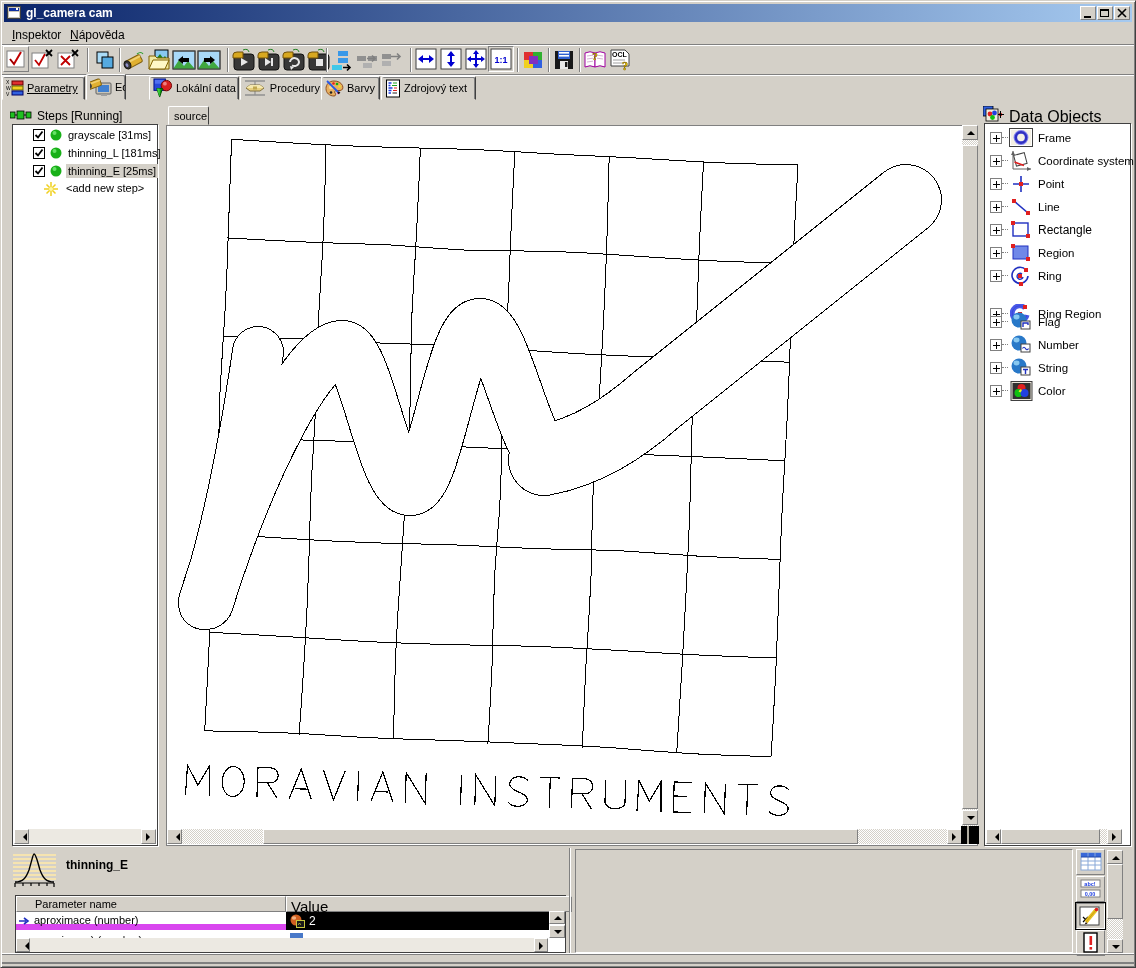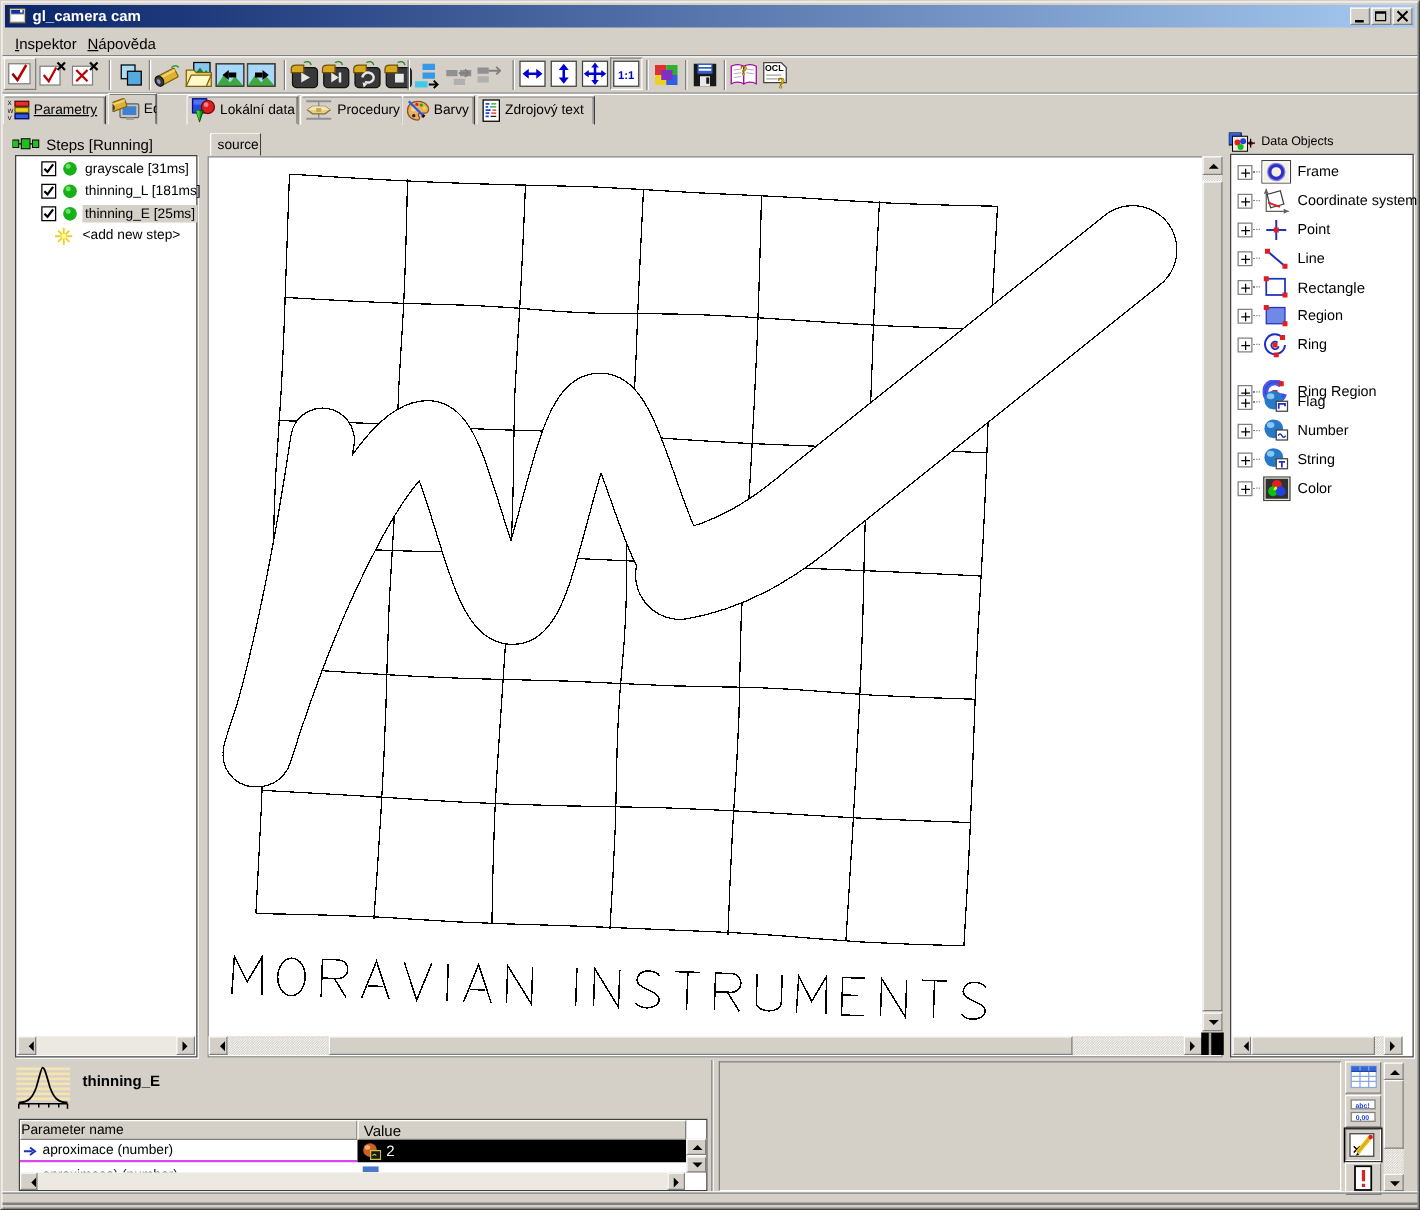--- a/index.html
+++ b/index.html
@@ -390,21 +390,21 @@
 <div class="abs" style="left:967px;top:826px;width:2px;height:18px;background:#b0aca0"></div>
 <svg class="abs" style="left:983px;top:106px" width="22" height="17" viewBox="0 0 22 17">
 <rect x="0" y="0" width="10" height="10" fill="#3060e0" stroke="#000" stroke-width="0.8"></rect>
 <rect x="3" y="3" width="12" height="12" fill="#f0ece0" stroke="#000" stroke-width="0.8"></rect>
 <circle cx="7" cy="8" r="2.4" fill="#e02020"></circle>
     <circle cx="11.5" cy="7" r="2.4" fill="#2040e0"></circle>
 <circle cx="9.5" cy="11.5" r="2.4" fill="#10c010"></circle>
 <circle cx="17.5" cy="8.5" r="1.8" fill="#e02020"></circle>
 <path d="M17.5,5 v7 M15,8.5 h6" stroke="#000" stroke-width="1"></path>
   </svg>
-<div class="abs" style="left:1009px;top:108px;font-size:10px">Data Objects</div>
+<div class="abs" style="left:1009px;top:108px;font-size:16px">Data Objects</div>
 <div class="abs" style="left:984px;top:123px;width:147px;height:723px;background:#fff;border:1px solid #404040;box-shadow:1px 1px 0 #fff"></div>
 <div class="tree-row" style="top:126px">
     <div class="plus"></div>
     <div style="width:6px;border-top:1px dotted #808080;flex:none"></div>
     <div style="width:26px;flex:none;display:flex;justify-content:center">
       <svg width="24" height="19" viewBox="0 0 24 19">
 <rect x="0.5" y="0.5" width="23" height="18" fill="#f4f0e4" stroke="#404040"></rect>
 <rect x="1.5" y="1.5" width="21" height="16" fill="none" stroke="#fff"></rect>
 <circle cx="12" cy="9.5" r="5.6" fill="none" stroke="#8080f0" stroke-width="3.6"></circle>
 <circle cx="12" cy="9.5" r="5.2" fill="none" stroke="#3030c0" stroke-width="2.4"></circle>
@@ -564,23 +564,23 @@
     </svg></div>
 <svg class="abs" style="left:13px;top:850px" width="43" height="40" viewBox="0 0 43 40">
 <g stroke="#f6e4b0" stroke-width="2.2">
 <path d="M0,5 h43 M0,9 h43 M0,13 h43 M0,17 h43 M0,21 h43 M0,25 h43 M0,29 h43"></path>
     </g>
 <path d="M2,32 C10,32 13,28 16,20 C19,10 20,4 21,4 C23,4 24,10 27,20 C30,28 33,32 41,32" fill="none" stroke="#000" stroke-width="1.4"></path>
 <path d="M2,33 h39 M2,33 v4 M10,33 v3 M18,33 v3 M26,33 v3 M34,33 v3 M41,33 v4" stroke="#000" stroke-width="1.2" fill="none"></path>
 </svg>
 <div class="abs" style="left:66px;top:858px;font-weight:bold;font-size:12px">thinning_E</div>
 <div class="abs" style="left:15px;top:895px;width:551px;height:58px;border:1px solid #404040;background:#fff"></div>
-<div class="abs btn" style="left:16px;top:896px;width:270px;height:16px;font-size:11px;padding:1px 0 0 0">Parameter name</div>
-<div class="abs btn" style="left:286px;top:896px;width:263px;height:16px;font-size:12px;padding:1px 0 0 4px">Value</div>
-<div class="abs" style="left:16px;top:912px;width:270px;height:18px;background:#fff;border-bottom:2px solid #d946ef">
+<div class="abs btn" style="left:16px;top:896px;width:270px;height:16px;font-size:11px;padding:1px 0 0 18px">Parameter name</div>
+<div class="abs btn" style="left:286px;top:896px;width:286px;height:16px;font-size:15px;padding:1px 0 0 4px">Value</div>
+<div class="abs" style="left:16px;top:912px;width:270px;height:18px;background:#fff;border-bottom:6px solid #d946ef">
     <svg class="abs" style="left:3px;top:5px" width="12" height="8" viewBox="0 0 12 8">
       <path d="M0,4 h7 M5,1 l4,3 -4,3" stroke="#2030c0" stroke-width="1.6" fill="none"></path>
     </svg>
     <div class="abs" style="left:18px;top:2px;font-size:11px">aproximace (number)</div>
   </div>
 <div class="abs" style="left:286px;top:912px;width:263px;height:18px;background:#000;color:#fff">
     <svg class="abs" style="left:4px;top:2px" width="15" height="14" viewBox="0 0 15 14">
       <circle cx="6" cy="6" r="5.5" fill="#d06020"></circle>
       <ellipse cx="4" cy="4" rx="2.2" ry="1.8" fill="#f0b080"></ellipse>
       <rect x="6.5" y="6.5" width="8" height="7" fill="#1a1a1a" stroke="#c8c840"></rect>

